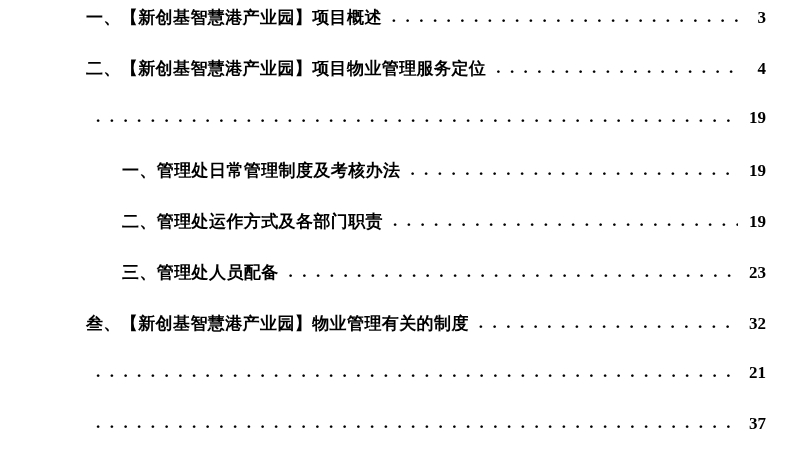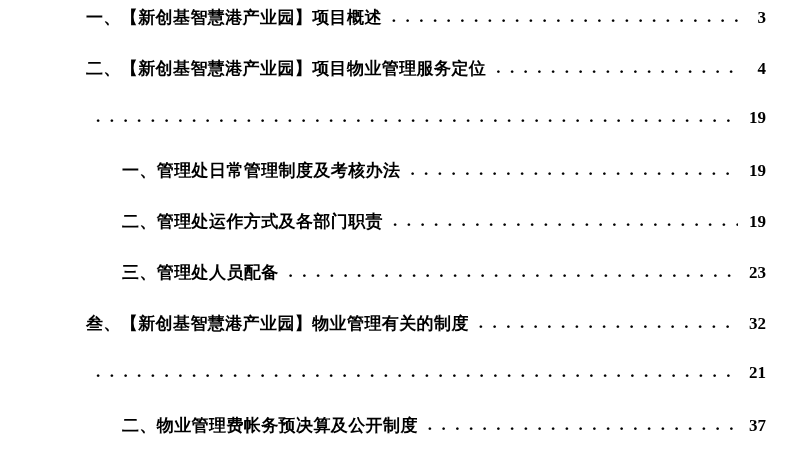--- a/index.html
+++ b/index.html
@@ -97,18 +97,17 @@
     <span class="leader">. . . . . . . . . . . . . . . . . . . . . . . . . . . . . . . . . . . . . . . . . . . . . . . . . . . . . . . . . . . . . . . . . . . .</span>
     <span class="page">32</span>
   </div>
 
   <div class="toc-entry lvl-1">
     <span class="leader">. . . . . . . . . . . . . . . . . . . . . . . . . . . . . . . . . . . . . . . . . . . . . . . . . . . . . . . . . . . . . . . . . . . .</span>
     <span class="page">21</span>
   </div>
 
   <div class="toc-entry lvl-1">
-    <span class="label">二、物业管理费帐务预决算及公开制度</span>
     <span class="leader">. . . . . . . . . . . . . . . . . . . . . . . . . . . . . . . . . . . . . . . . . . . . . . . . . . . . . . . . . . . . . . . . . . . .</span>
     <span class="page">37</span>
   </div>
 
 </div>
 
 </body></html>

